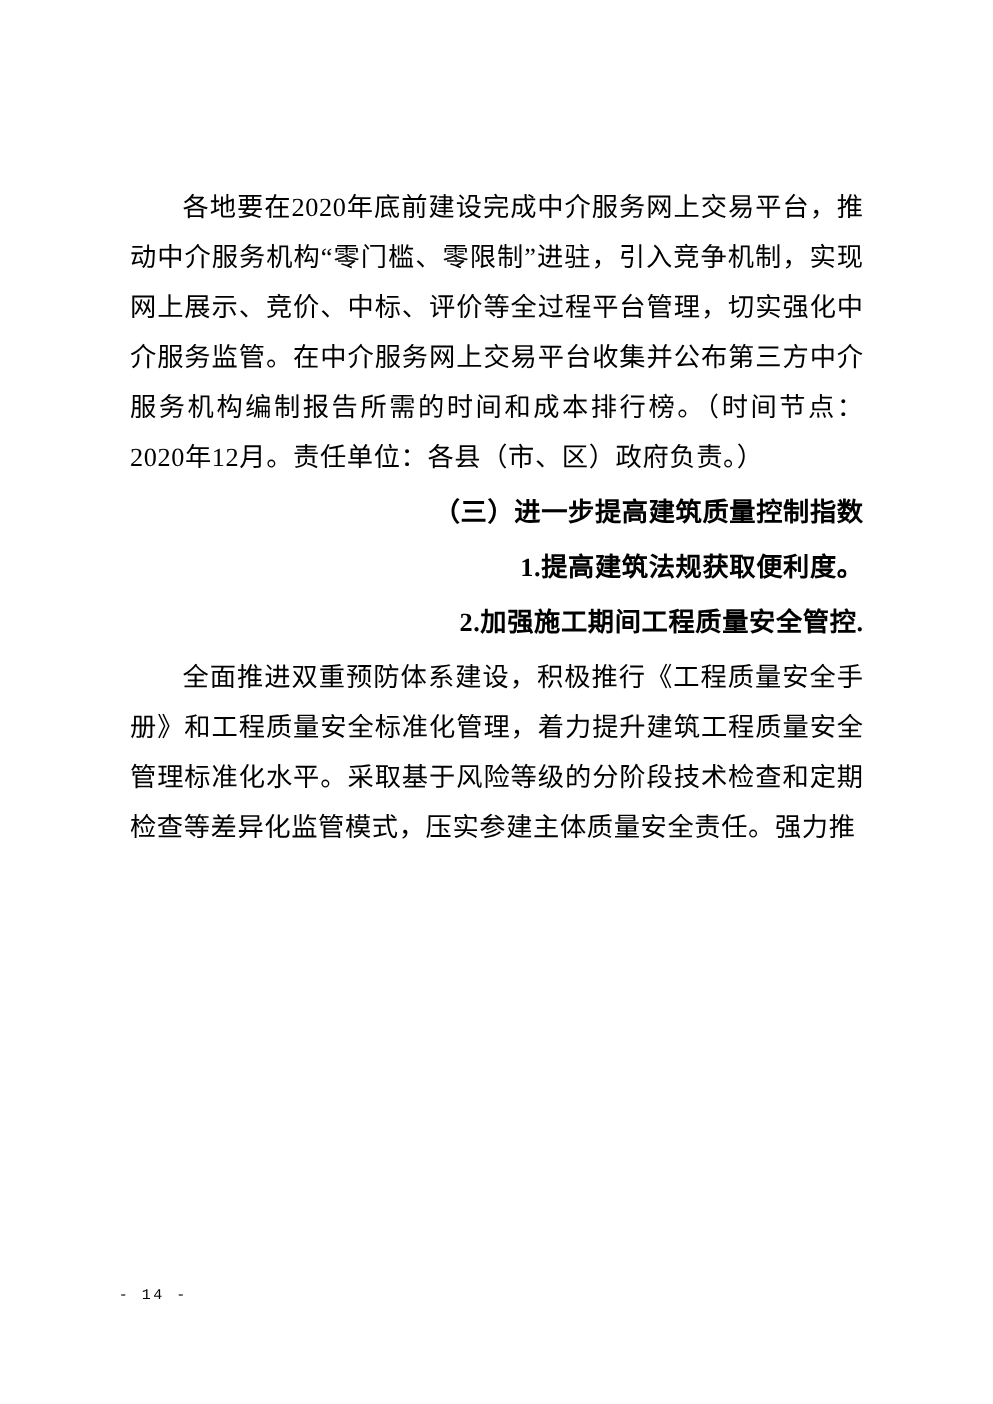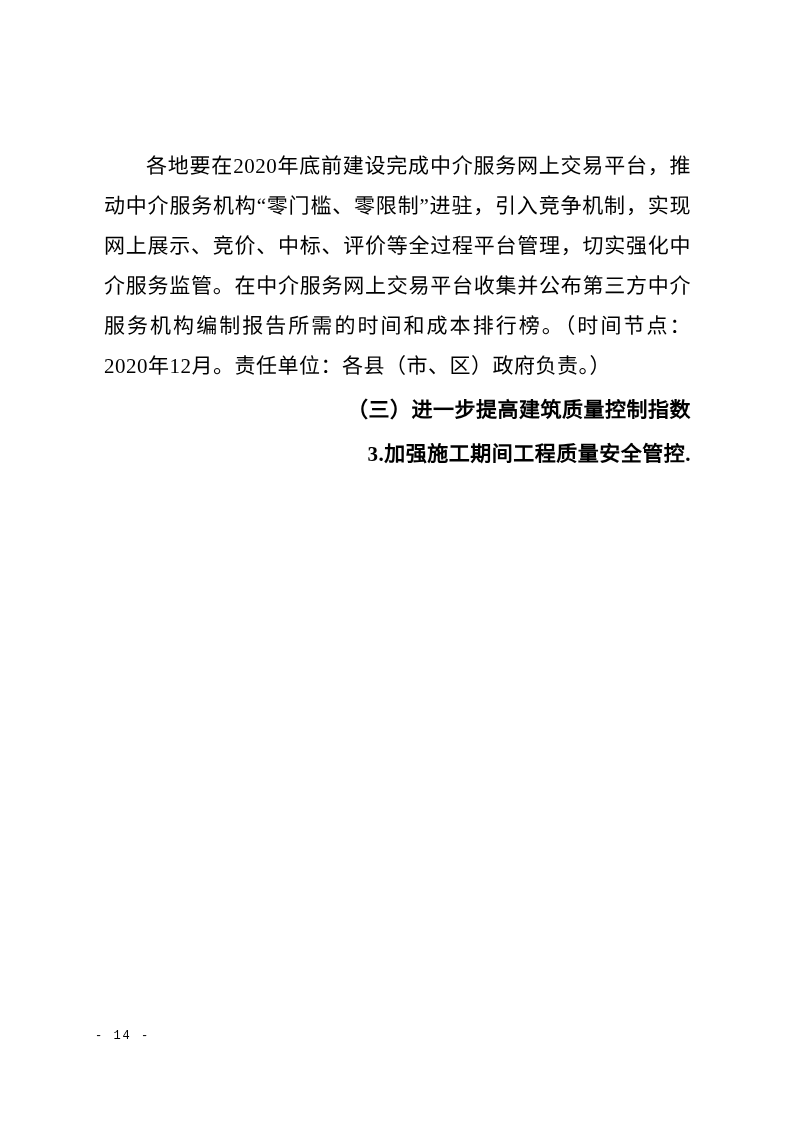--- a/index.html
+++ b/index.html
@@ -49,23 +49,25 @@
 </head>
 <body>
 
 <div class="page">
 
   <main class="doc-body">
     <p class="para">各地要在2020年底前建设完成中介服务网上交易平台，推动中介服务机构“零门槛、零限制”进驻，引入竞争机制，实现网上展示、竞价、中标、评价等全过程平台管理，切实强化中介服务监管。在中介服务网上交易平台收集并公布第三方中介服务机构编制报告所需的时间和成本排行榜。（时间节点：2020年12月。责任单位：各县（市、区）政府负责。）</p>
 
     <h2 class="heading">（三）进一步提高建筑质量控制指数</h2>
 
+    <h3 class="heading">1.提高建筑法规获取便利度。</h3>
 
 
-    <h3 class="heading">3.加强施工期间工程质量安全管控.</h3>
+    <h3 class="heading">2.加强施工期间工程质量安全管控.</h3>
 
+    <p class="para">全面推进双重预防体系建设，积极推行《工程质量安全手册》和工程质量安全标准化管理，着力提升建筑工程质量安全管理标准化水平。采取基于风险等级的分阶段技术检查和定期检查等差异化监管模式，压实参建主体质量安全责任。强力推</p>
   </main>
 
   <footer class="page-footer">
     <span>- 14 -</span>
   </footer>
 
 </div>
 
 </body></html>

